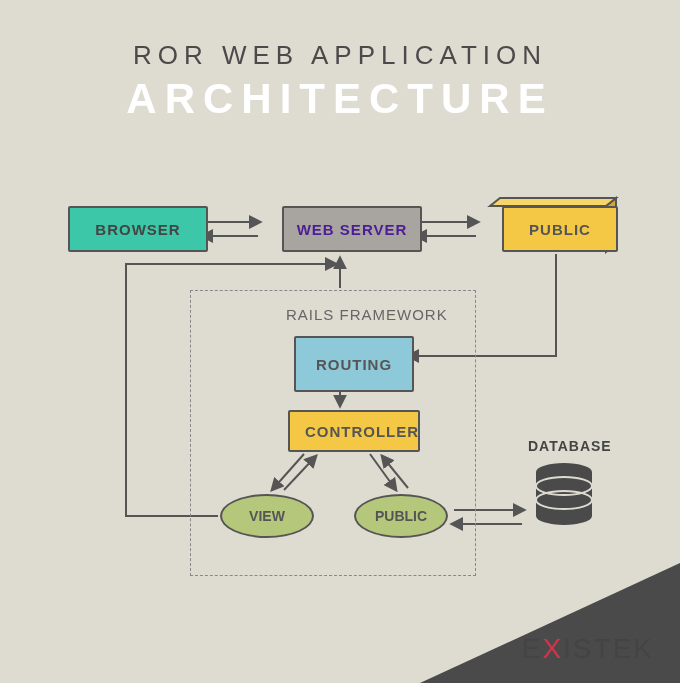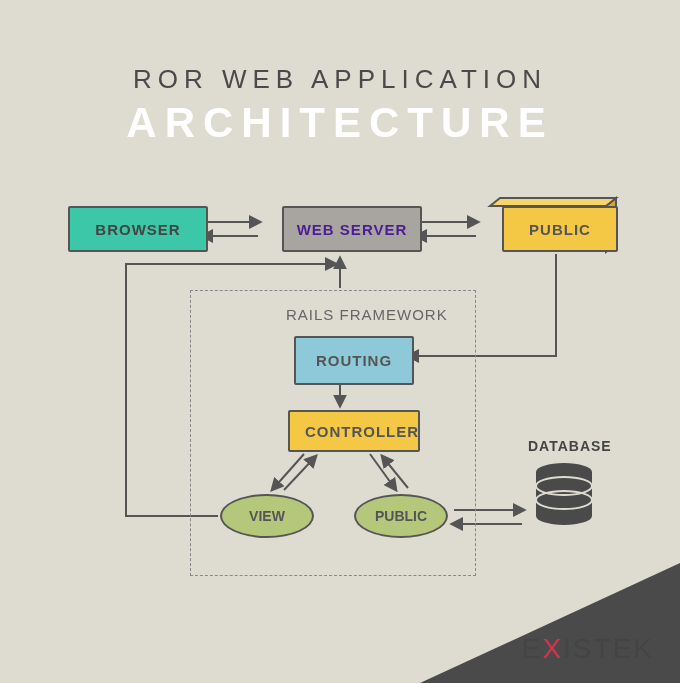--- a/index.html
+++ b/index.html
@@ -11,21 +11,20 @@
     position: relative;
     overflow: hidden;
   }
   .title1 {
     text-align: center;
     font-size: 26px;
     letter-spacing: 6px;
     color: #4a4a4a;
     font-weight: 400;
     padding-top: 40px;
-    margin-top: 24px;
   }
   .title2 {
     text-align: center;
     font-size: 42px;
     letter-spacing: 8px;
     color: #ffffff;
     font-weight: 700;
     margin-top: 4px;
   }
   .box {
@@ -36,21 +35,21 @@
     justify-content: center;
     font-weight: 700;
     font-size: 15px;
     letter-spacing: 1px;
     border-radius: 2px;
     margin-left: 12px;
   }
   .browser { left: 56px; top: 206px; width: 140px; height: 46px; background: #3cc8a8; color: #444; }
   .webserver { left: 270px; top: 206px; width: 140px; height: 46px; background: #a8a5a0; color: #4c1d95; }
   .public { left: 490px; top: 206px; width: 116px; height: 46px; background: #f4c745; color: #555; }
-  .routing { left: 282px; top: 336px; width: 120px; height: 49px; background: #8ec9d9; color: #555; }
+  .routing { left: 282px; top: 336px; width: 120px; height: 56px; background: #8ec9d9; color: #555; }
   .controller { left: 276px; top: 410px; width: 132px; height: 42px; background: #f4c745; color: #555; padding-left: 16px; }
   .pill {
     position: absolute;
     border: 2px solid #555;
     background: #b5c77a;
     display: flex;
     align-items: center;
     justify-content: center;
     font-weight: 700;
     font-size: 14px;

